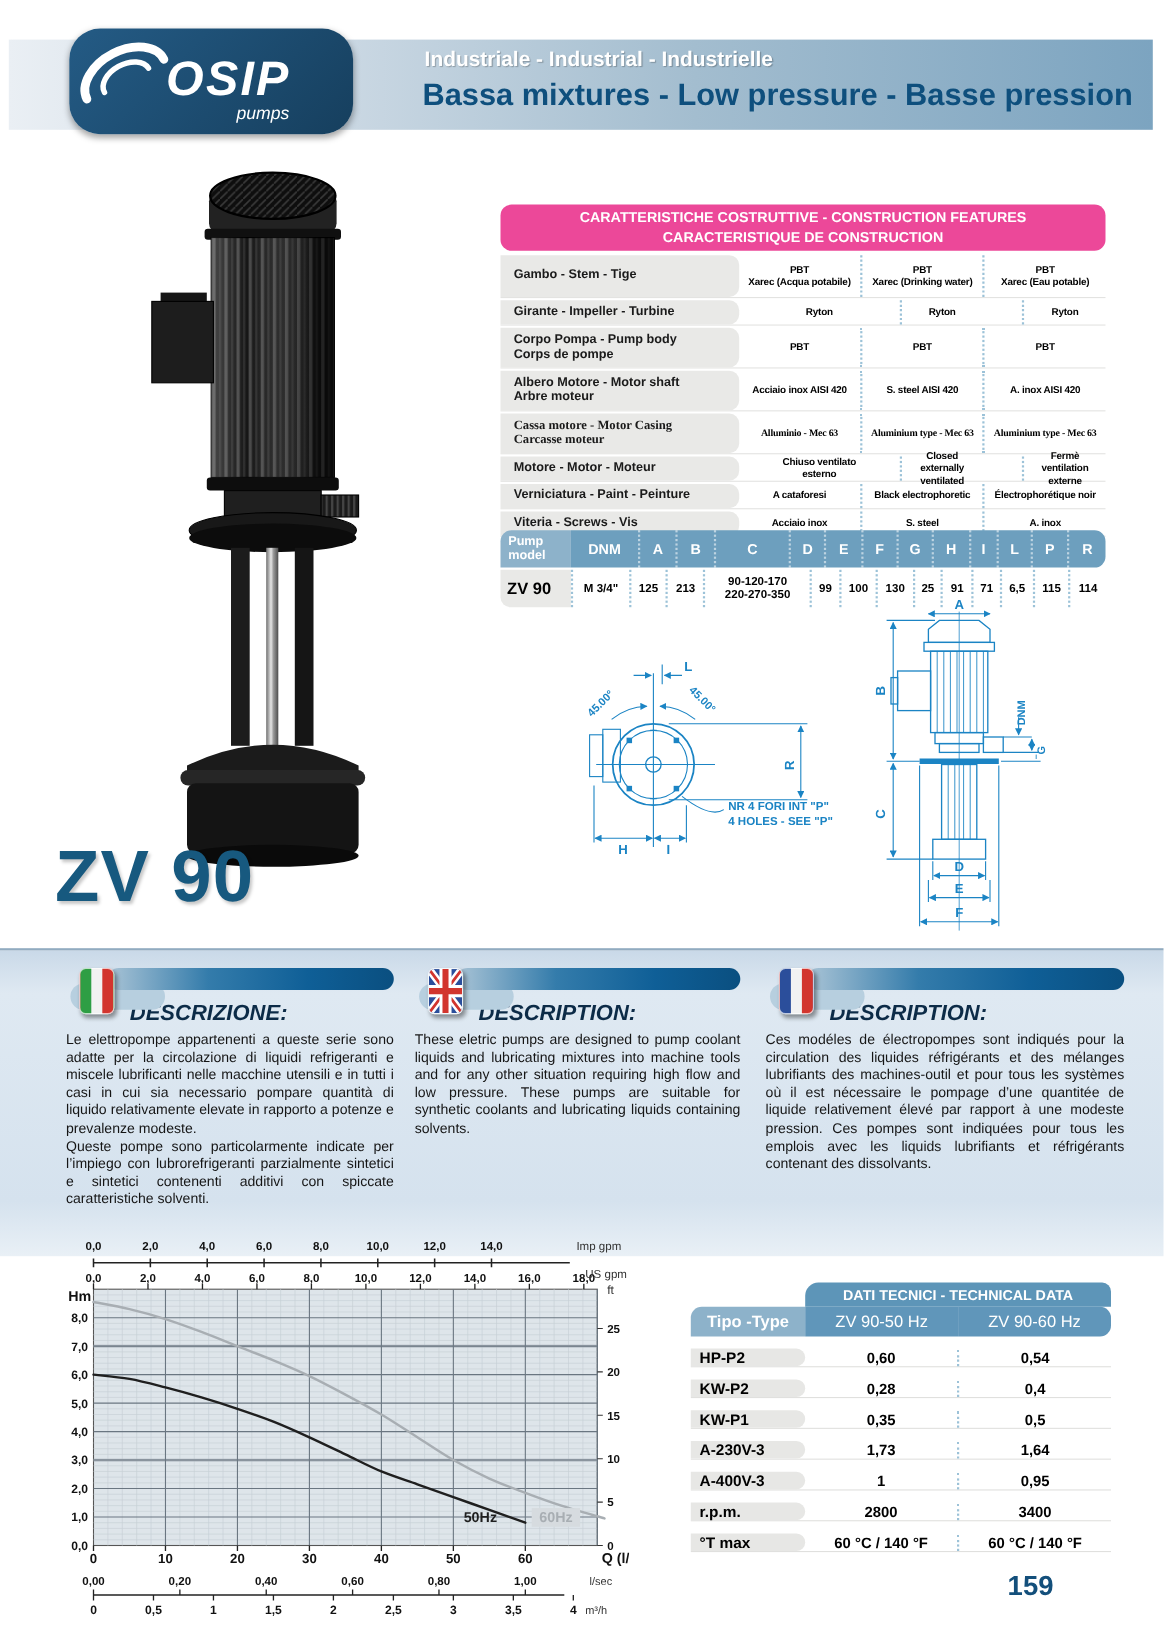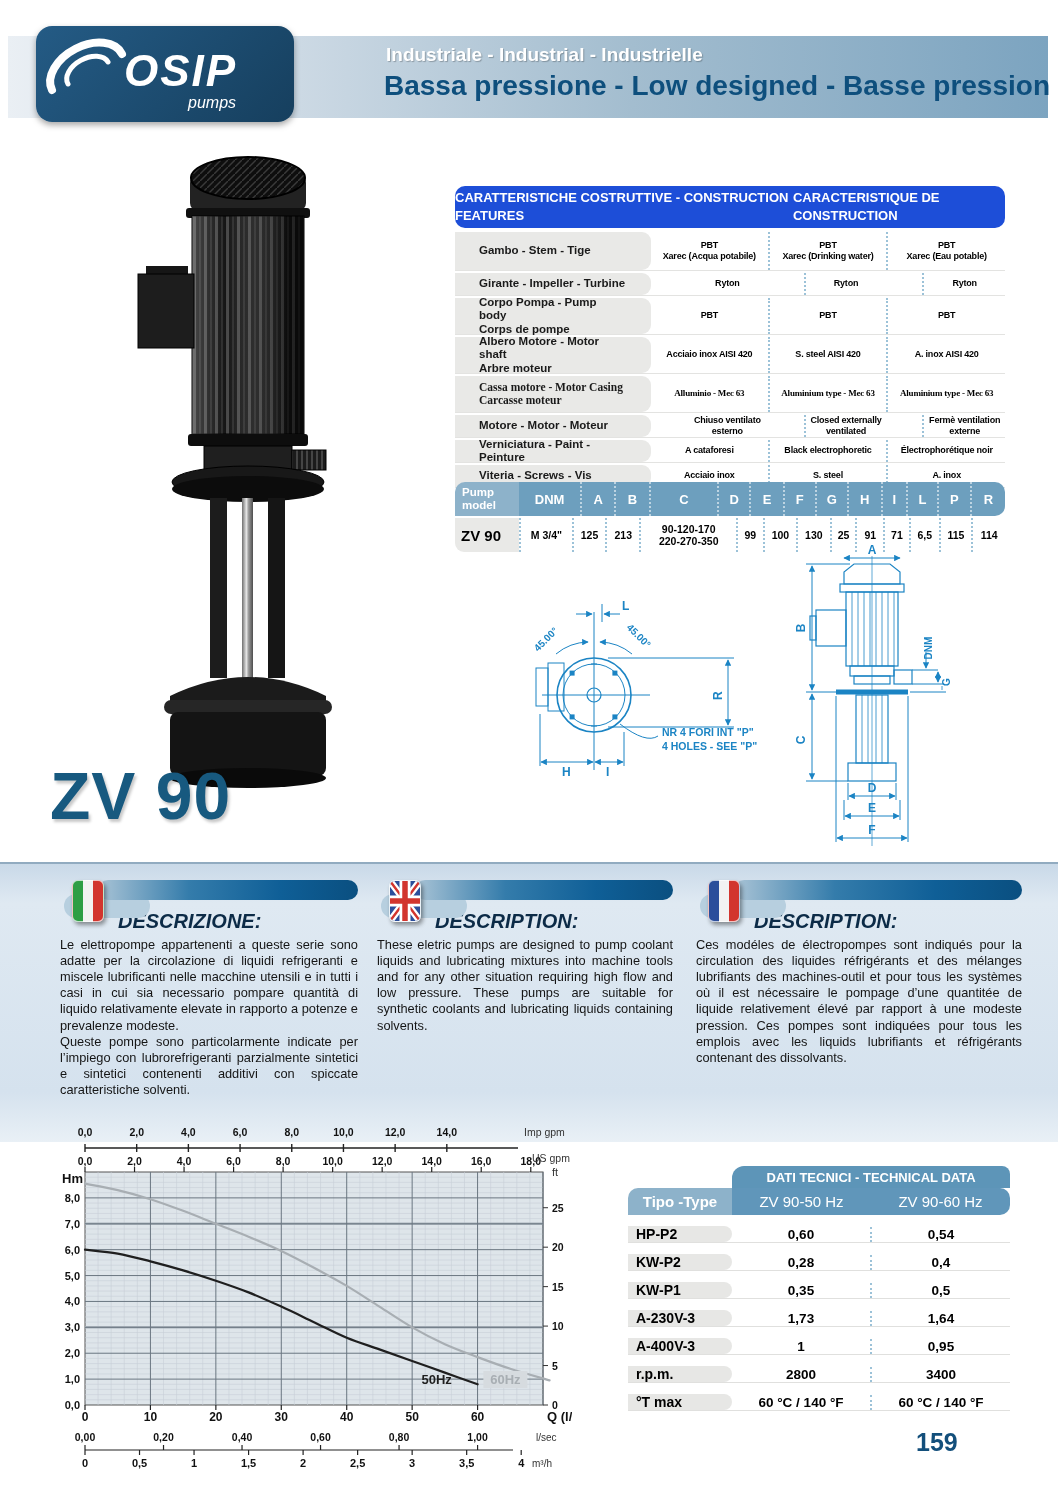--- a/index.html
+++ b/index.html
@@ -4,33 +4,33 @@
 <style>
   html,body{margin:0;padding:0;background:#fff;}
   body{font-family:"Liberation Sans",sans-serif;}
   .page{position:relative;width:1058px;height:1497px;background:#fff;overflow:hidden;}
   .abs{position:absolute;}
   .pre{white-space:pre-line;}
 
   
   .hband{left:8px;top:36px;width:1040px;height:82px;
     background:linear-gradient(90deg,#eaeff4 0%,#ccd9e4 28%,#a3bdcf 60%,#7ca4c0 100%);}
-  .logo{left:36px;top:26px;width:258px;height:96px;border-radius:16px;
+  .logo{left:63px;top:26px;width:258px;height:96px;border-radius:28px;
     background:linear-gradient(135deg,#245b85,#163f5e);box-shadow:0 3px 6px rgba(0,0,0,.35);}
   .hline1{left:386px;top:44px;font-size:19px;font-weight:bold;color:#fff;text-shadow:1px 1px 1px rgba(0,0,0,.25);}
   .hline2{left:384px;top:70px;font-size:28px;font-weight:bold;color:#0e4f7d;}
 
   
   .ct{left:455px;top:186px;width:550px;}
-  .ct-banner{height:42px;background:#1d4ed8;border-radius:10px;color:#fff;font-weight:bold;
-    font-size:13px;display:flex;flex-direction:row;justify-content:center;align-items:center;line-height:1.4;}
+  .ct-banner{height:42px;background:#ec4899;border-radius:10px;color:#fff;font-weight:bold;
+    font-size:13px;display:flex;flex-direction:column;justify-content:center;align-items:center;line-height:1.4;}
   .ct-rows{margin-top:4px;}
   .ct-row{display:flex;align-items:stretch;margin-bottom:2px;border-bottom:1px solid #e3e3e1;}
-  .ct-label{width:196px;background:#e9e9e7;border-radius:0 9px 9px 0;font-weight:bold;font-size:11.5px;
-    color:#1a1a1a;display:flex;align-items:center;padding:0 24px;white-space:pre-line;line-height:1.15;box-sizing:border-box;}
+  .ct-label{width:217px;background:#e9e9e7;border-radius:0 9px 9px 0;font-weight:bold;font-size:11.5px;
+    color:#1a1a1a;display:flex;align-items:center;padding:0 12px;white-space:pre-line;line-height:1.15;box-sizing:border-box;}
   .ct-val{flex:1;display:flex;align-items:center;justify-content:center;text-align:center;font-weight:bold;
     font-size:9px;letter-spacing:-0.2px;white-space:pre-line;line-height:1.25;padding:1px 2px;box-sizing:border-box;}
   .ct-val.sep{border-left:2px dotted #9cc2d8;}
 
   
   .dims{left:455px;top:482px;width:550px;font-weight:bold;}
   .dims-head{display:flex;height:34px;}
   .dims-corner{width:64px;background:#8db2ca;border-radius:10px 0 0 0;color:#fff;font-size:11.5px;
     line-height:1.1;display:flex;align-items:center;padding-left:7px;white-space:pre-line;box-sizing:border-box;}
   .dims-cols{flex:1;background:#6d9fbe;border-radius:0 10px 10px 0;display:flex;}
@@ -89,21 +89,21 @@
     <svg width="258" height="96" viewBox="0 0 258 96">
       <g fill="none" stroke="#ffffff" stroke-linecap="round">
         <path d="M 16 64 A 38 25 -28 1 1 86 28" stroke-width="8"></path>
         <path d="M 32 58 A 22 14 -28 1 1 72 36" stroke-width="5"></path>
       </g>
       <text x="88" y="60" font-size="44" font-weight="bold" font-style="italic" fill="#fff" letter-spacing="2">OSIP</text>
       <text x="152" y="82" font-size="16" font-style="italic" fill="#fff">pumps</text>
     </svg>
   </div>
   <div class="abs hline1">Industriale - Industrial - Industrielle</div>
-  <div class="abs hline2">Bassa pressione - Low designed - Basse pression</div>
+  <div class="abs hline2">Bassa mixtures - Low pressure - Basse pression</div>
 
   <svg class="abs" style="left:116px;top:146px" width="262" height="648" viewBox="0 0 262 648">
     <defs>
       <pattern id="fins" width="11" height="10" patternUnits="userSpaceOnUse">
         <rect width="11" height="10" fill="#151515"></rect>
         <rect x="0" width="3" height="10" fill="#474747"></rect>
         <rect x="6" width="2" height="10" fill="#2b2b2b"></rect>
       </pattern>
       <pattern id="grille" width="7" height="7" patternUnits="userSpaceOnUse">
         <rect width="7" height="7" fill="#0e0e0e"></rect>

